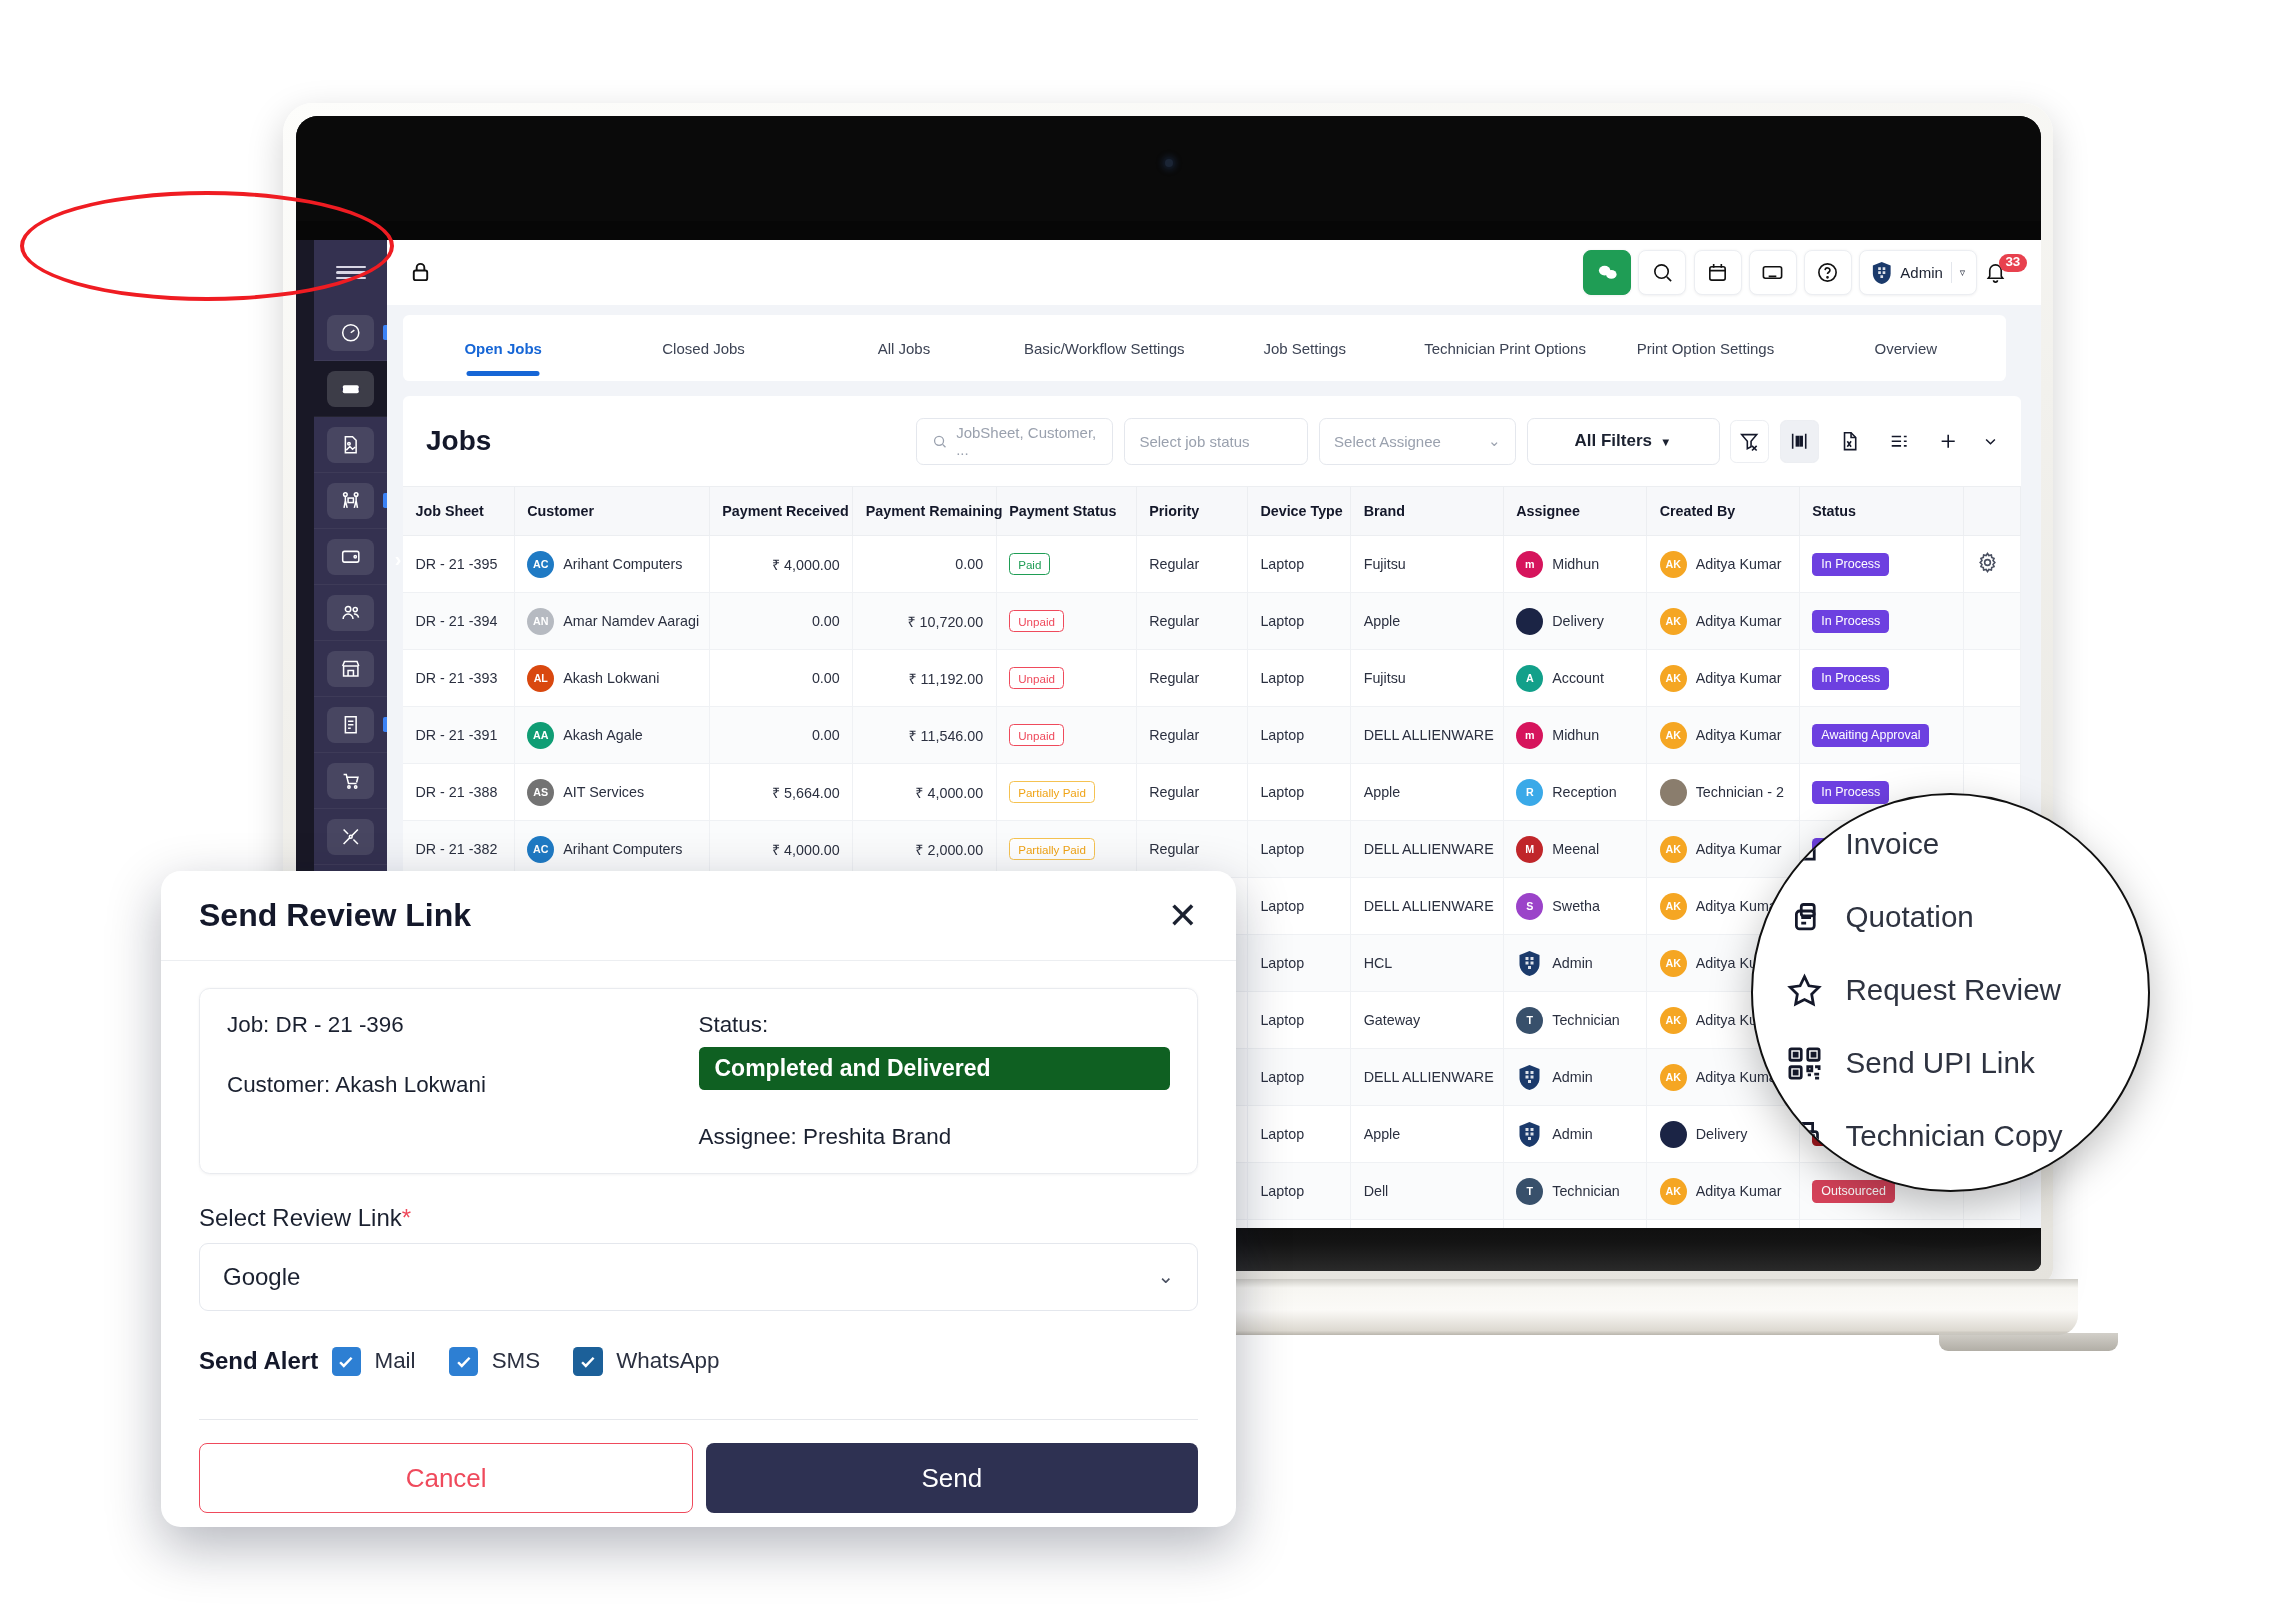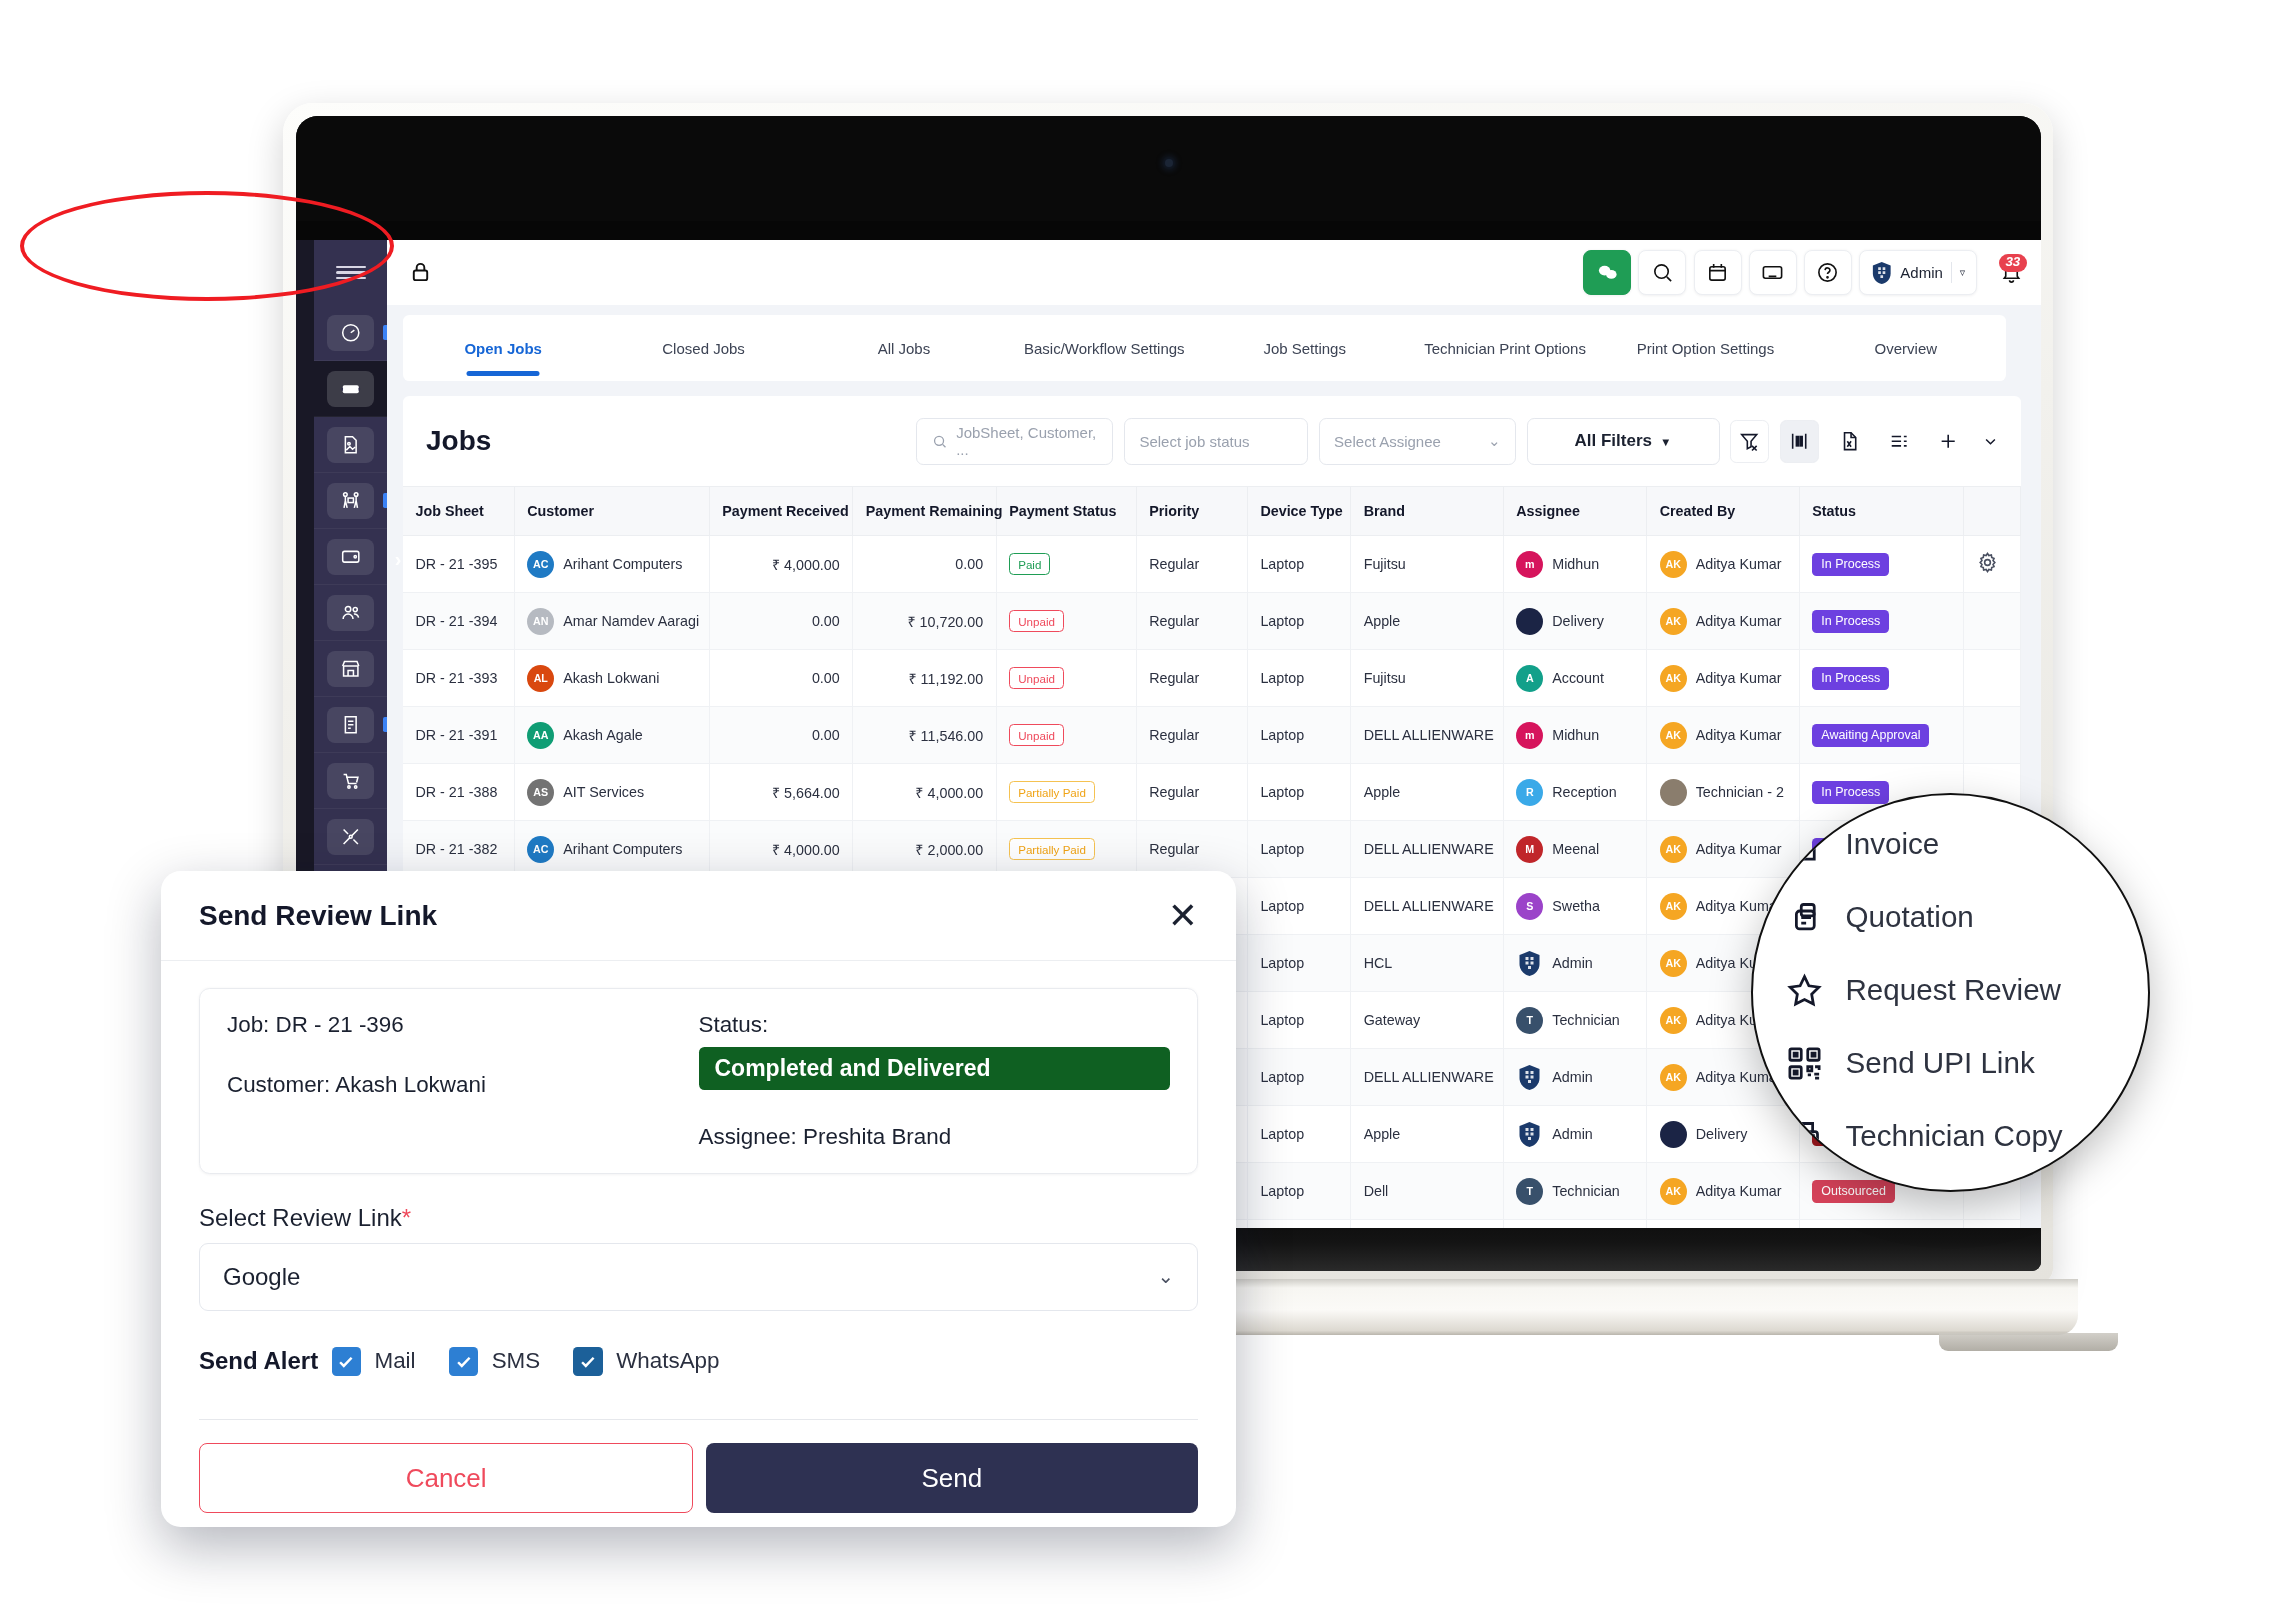--- a/index.html
+++ b/index.html
@@ -68,21 +68,21 @@
             display:flex; align-items:center; justify-content:center; box-shadow:0 0.9px 2.7px rgba(16,24,40,.06); }
   .tb-btn svg { width:23px; height:23px; stroke:#111; stroke-width:1.7; fill:none; }
   .tb-btn.green { background:#1f9d55; border-color:#1f9d55; }
   .tb-btn.green svg { stroke:#fff; fill:#fff; stroke-width:0; }
   .tb-user { height:45px; border-radius:8px; background:#fff; border:0.9px solid #eceef2; display:flex;
              align-items:center; gap:8px; padding:0 10.7px; box-shadow:0 0.9px 2.7px rgba(16,24,40,.06); }
   .tb-user .nm { font-size:15px; color:#1b2130; }
   .tb-user .sep { width:0.9px; height:21.5px; background:#e3e6ec; }
   .tb-user .carot { font-size:10.7px; color:#2a3040; }
   .shield { width:21.5px; height:24px; }
-  .bell-wrap { position:relative; width:39px; height:45px; display:flex; align-items:center; justify-content:flex-end;font-style:italic; }
+  .bell-wrap { position:relative; width:39px; height:45px; display:flex; align-items:center; justify-content:flex-start; }
   .bell-wrap svg { width:23px; height:23px; stroke:#111; stroke-width:1.7; fill:none; }
   .bell-badge { position:absolute; right:-3.6px; top:3.6px; background:#e8414e; color:#fff; font-size:13.4px;
                 font-weight:700; border-radius:10.7px; padding:1.8px 6.3px; line-height:1.1; }
 
   
   .tabs { position:absolute; left:107px; top:75px; right:35px; height:66px; background:#fff; border-radius:6.3px;
           display:flex; align-items:center; }
   .tab { flex:1; text-align:center; font-size:15px; color:#3c4354; position:relative; height:100%;
          display:flex; align-items:center; justify-content:center; }
   .tab.active { color:#1666d6; font-weight:600; }
@@ -133,21 +133,21 @@
   .mag-list { position:absolute; left:32px; top:12.5px; width:376px; }
   .mag-item { display:flex; align-items:center; gap:21.5px; height:73px; font-size:29.6px; color:#2e3340; }
   .mag-item svg { width:39px; height:39px; stroke:#14182a; stroke-width:1.7; fill:none; flex:0 0 39px; }
   .mag-ellipse { position:absolute; left:19.7px; top:191px; width:374px; height:110px; border:4.5px solid #ef1c22;
                  border-radius:50%; z-index:70; pointer-events:none; }
 
   
   .modal { position:absolute; left:161px; top:871px; width:1075px; height:656px; background:#fff;
            border-radius:19.7px; box-shadow:0 19.7px 54px rgba(10,16,40,.30); z-index:80; overflow:hidden; }
   .m-head { height:90px; display:flex; align-items:center; padding:0 38px; border-bottom:0.9px solid #eceef1; }
-  .m-title { font-size:28px; font-weight:600; color:#14182a; }
+  .m-title { font-size:32px; font-weight:600; color:#14182a; }
   .m-close { margin-left:auto; font-size:36px; line-height:1; color:#1b2130; font-weight:300; }
   .m-body { padding:27px 38px 0 38px; }
   .infobox { border:0.9px solid #e9ebef; border-radius:10.7px; padding:23px 27px; display:flex;
              box-shadow:0 0.9px 2.7px rgba(16,24,40,.05); }
   .info-l, .info-r { flex:1; display:flex; flex-direction:column; gap:34px; }
   .info-line { font-size:22.4px; color:#1b2130; }
   .status-chip { background:#0f6022; color:#fff; font-size:23px; font-weight:700; padding:8px 16px;
                  border-radius:5.4px; align-self:flex-start; margin-top:-12.5px; }
   .fld-label { font-size:24px; color:#1b2130; margin:30px 0 10.7px 0; }
   .fld-label .req { color:#ef4a5c; }

